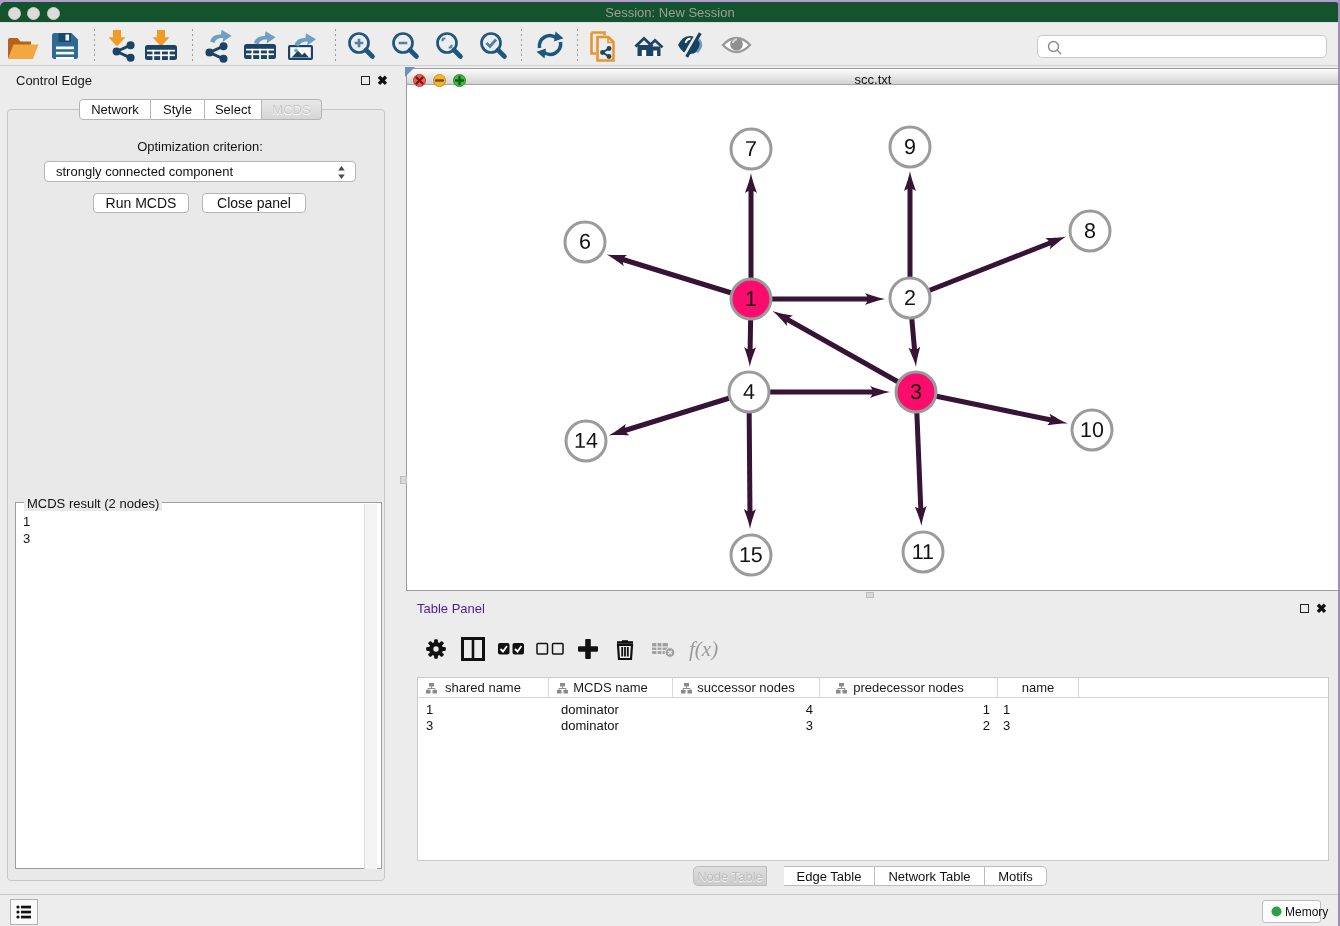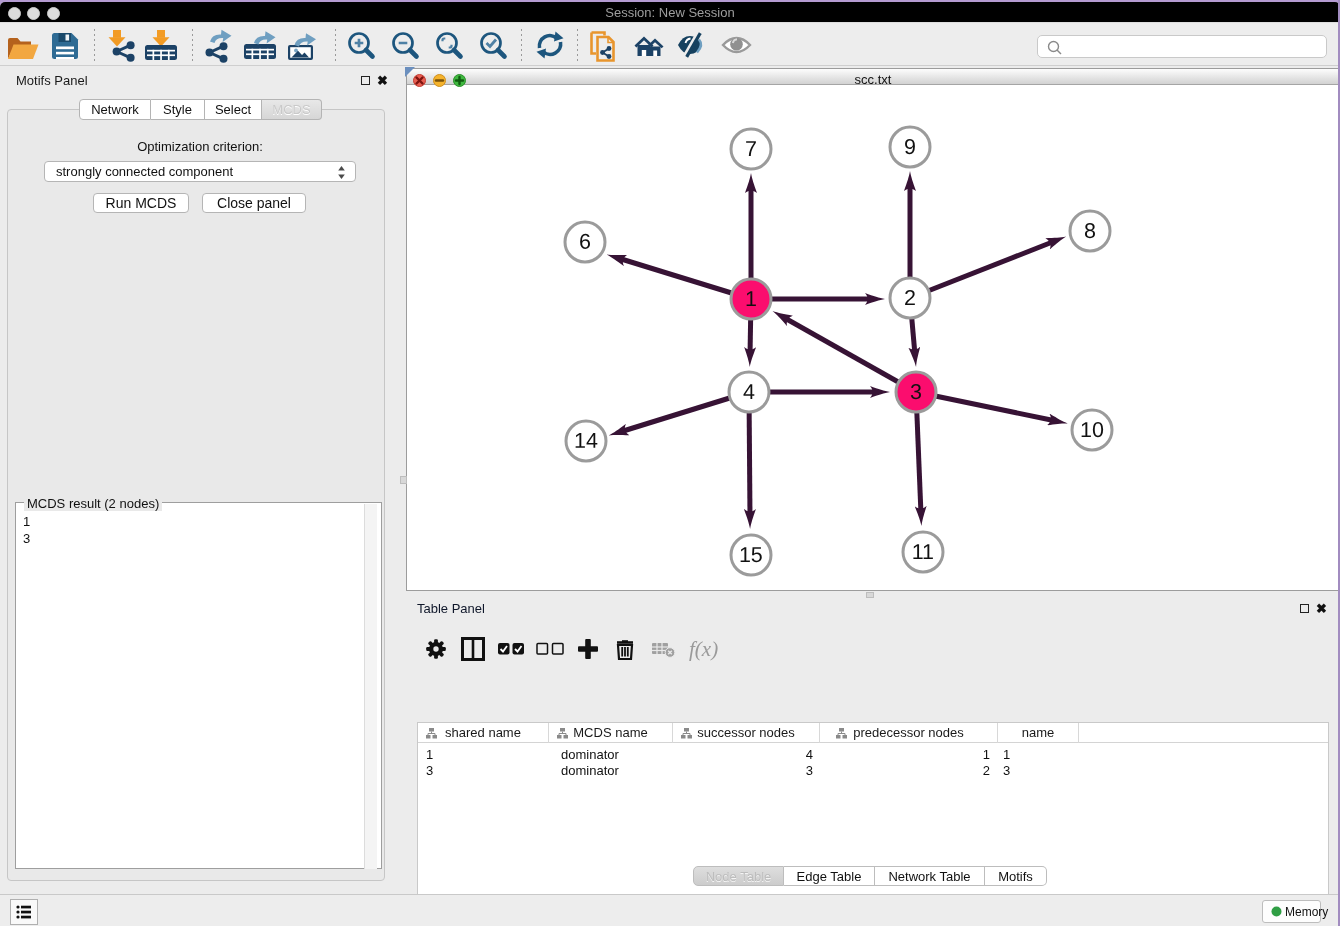--- a/index.html
+++ b/index.html
@@ -2,21 +2,21 @@
 <html><head>
 <meta charset="utf-8">
 <style>
 * { margin:0; padding:0; box-sizing:border-box; }
 html,body { width:1340px; height:926px; overflow:hidden; }
 body { font-family:"Liberation Sans", sans-serif; background:#b49bd1; position:relative; }
 .abs { position:absolute; }
 #win { position:absolute; left:0; top:2px; width:1340px; height:924px; background:#ececec; border-radius:5px 5px 0 0; overflow:hidden; }
 #rightedge { position:absolute; right:0; top:0; width:2px; height:926px; background:#a28cc0; z-index:99; }
 
-#titlebar { position:absolute; left:0; top:0; width:100%; height:21px; background:#000000; border-bottom:1px solid #dedede; }
+#titlebar { position:absolute; left:0; top:0; width:100%; height:21px; background:#14532d; border-bottom:1px solid #dedede; }
 .tl { position:absolute; top:5px; width:13px; height:13px; border-radius:50%; background:#dcdcdc; border:1px solid #c8c8c8; }
 #wtitle { position:absolute; top:3px; left:0; width:100%; text-align:center; font-size:13px; color:#9e9e9e; }
 
 #toolbar { position:absolute; left:0; top:22px; width:100%; height:42px; background:#ededed; border-bottom:1px solid #cfcfcf; }
 .sep { position:absolute; top:5px; height:32px; width:1px; background-image:linear-gradient(#9a9a9a 33%, rgba(0,0,0,0) 0%); background-size:1px 5px; }
 #search { position:absolute; left:1037px; top:11px; width:290px; height:23px; background:#fff; border:1px solid #c9c9c9; border-radius:5px; }
 
 #cp-title { position:absolute; left:16px; top:71px; font-size:13px; color:#1a1a1a; }
 #cp-pane { position:absolute; left:7px; top:107px; width:378px; height:772px; background:#e9e9e9; border:1px solid #c6c6c6; border-radius:4px; }
 .tabseg { position:absolute; top:97px; height:21px; border:1px solid #b4b4b4; background:#fff; font-size:13px; color:#111; text-align:center; line-height:20px; }
@@ -25,22 +25,22 @@
 .btn { position:absolute; top:191px; height:20px; background:#fff; border:1px solid #b5b5b5; border-radius:4px; font-size:14px; color:#111; text-align:center; line-height:18px; }
 #groupbox { position:absolute; left:15px; top:500px; width:367px; height:367px; background:#fff; border:1px solid #9e9e9e; }
 #grouplegend { position:absolute; left:24px; top:494px; background:#e9e9e9; font-size:13px; color:#111; padding:0 3px; }
 #groupscroll { position:absolute; right:4px; top:1px; width:13px; height:365px; background:#f4f4f4; border-left:1px solid #dcdcdc; }
 
 #netframe { position:absolute; left:406px; top:66px; width:934px; height:523px; border:1px solid #9c9c9c; background:#fff; }
 #nettitle { position:absolute; left:0; top:0; width:100%; height:16px; background:linear-gradient(#fdfdfd,#d2d2d2); border-bottom:1px solid #a5a5a5; }
 #nettitle span { position:absolute; width:100%; text-align:center; top:3px; font-size:13px; color:#111; }
 .mac { position:absolute; top:5px; width:13px; height:13px; border-radius:50%; font-weight:bold; }
 
-#tp-title { position:absolute; left:417px; top:599px; font-size:13px; color:#0f172a; }
-#ttable { position:absolute; left:417px; top:675px; width:912px; height:184px; background:#fff; border:1px solid #c9c9c9;margin-top:45px; }
+#tp-title { position:absolute; left:417px; top:599px; font-size:13px; color:#4c1d95; }
+#ttable { position:absolute; left:417px; top:675px; width:912px; height:184px; background:#fff; border:1px solid #c9c9c9; }
 #thead { position:absolute; left:0; top:0; width:100%; height:20px; border-bottom:1px solid #d4d4d4; font-size:13px; color:#1a1a1a; }
 .hcol { position:absolute; top:0; height:20px; border-right:1px solid #d8d8d8; text-align:center; line-height:20px; }
 .cell { position:absolute; font-size:13px; color:#111; }
 .seg2 { position:absolute; top:864px; height:20px; background:#fff; border:1px solid #bdbdbd; font-size:13px; color:#111; text-align:center; line-height:19px; }
 
 #statusbar { position:absolute; left:0; top:892px; width:100%; height:34px; background:#ededed; border-top:1px solid #c9c9c9; }
 #listbtn { position:absolute; left:10px; top:4px; width:28px; height:26px; background:#f9f9f9; border:1px solid #b0b0b0; }
 #membtn { position:absolute; right:19px; top:5px; width:59px; height:23px; background:#fdfdfd; border:1px solid #bdbdbd; border-radius:3px; font-size:12px; color:#111; }
 </style>
 </head>
@@ -194,21 +194,21 @@
       </g>
     </svg>
     <div id="search">
       <svg width="18" height="18" style="position:absolute;left:8px;top:3px;" viewBox="0 0 18 18">
           <circle cx="7.5" cy="7.5" r="5" fill="none" stroke="#8a8a8a" stroke-width="1.4"></circle>
           <line x1="11" y1="11" x2="15" y2="15" stroke="#8a8a8a" stroke-width="1.4"></line>
         </svg>
     </div>
   </div>
 
-  <div id="cp-title">Motifs Panel</div>
+  <div id="cp-title">Control Edge</div>
   <div class="abs" style="left:361px; top:74px; width:9px; height:9px; border:1.5px solid #222;"></div>
   <div class="abs" style="left:377px; top:71px; font-size:13px; font-weight:bold; color:#111;">✖</div>
   <div id="cp-pane"></div>
   <div class="tabseg" style="left:79px;  width:72px; border-radius:4px 0 0 4px;">Network</div>
   <div class="tabseg" style="left:151px; width:54px; border-left:none;">Style</div>
   <div class="tabseg" style="left:205px; width:57px; border-left:none;">Select</div>
   <div class="tabseg" style="left:262px; width:60px; border-left:none; border-radius:0 4px 4px 0; background:linear-gradient(#e8e8e8,#d6d6d6); color:#c9c9c9; text-shadow:0 1px 0 #fff;">MCDS</div>
   <div id="optlabel">Optimization criterion:</div>
   <div id="combo">strongly connected component
     <svg width="9" height="13" style="position:absolute; right:9px; top:4px;" viewBox="0 0 9 13">
@@ -399,21 +399,21 @@
     <div class="cell" style="left:143px; top:24px;">dominator</div>
     <div class="cell" style="left:255px; top:24px; width:140px; text-align:right;">4</div>
     <div class="cell" style="left:402px; top:24px; width:170px; text-align:right;">1</div>
     <div class="cell" style="left:585px; top:24px;">1</div>
     <div class="cell" style="left:8px;   top:40px;">3</div>
     <div class="cell" style="left:143px; top:40px;">dominator</div>
     <div class="cell" style="left:255px; top:40px; width:140px; text-align:right;">3</div>
     <div class="cell" style="left:402px; top:40px; width:170px; text-align:right;">2</div>
     <div class="cell" style="left:585px; top:40px;">3</div>
   </div>
-  <div class="seg2" style="left:693px; width:91px;  border-radius:5px 0 0 5px; background:linear-gradient(#dedede,#cccccc); color:#bdbdbd; text-shadow:0 1px 0 #f5f5f5;">Node Table</div>
+  <div class="seg2" style="left:693px; width:74px;  border-radius:5px 0 0 5px; background:linear-gradient(#dedede,#cccccc); color:#bdbdbd; text-shadow:0 1px 0 #f5f5f5;">Node Table</div>
   <div class="seg2" style="left:784px; width:91px;  border-left:none;">Edge Table</div>
   <div class="seg2" style="left:875px; width:110px; border-left:none;">Network Table</div>
   <div class="seg2" style="left:985px; width:62px;  border-left:none; border-radius:0 5px 5px 0;">Motifs</div>
 
   <div id="statusbar">
     <div id="listbtn">
       <svg width="26" height="24" viewBox="0 0 26 24">
         <g fill="#111">
             <circle cx="7" cy="7" r="1.6"></circle>
             <circle cx="7" cy="12" r="1.6"></circle>

